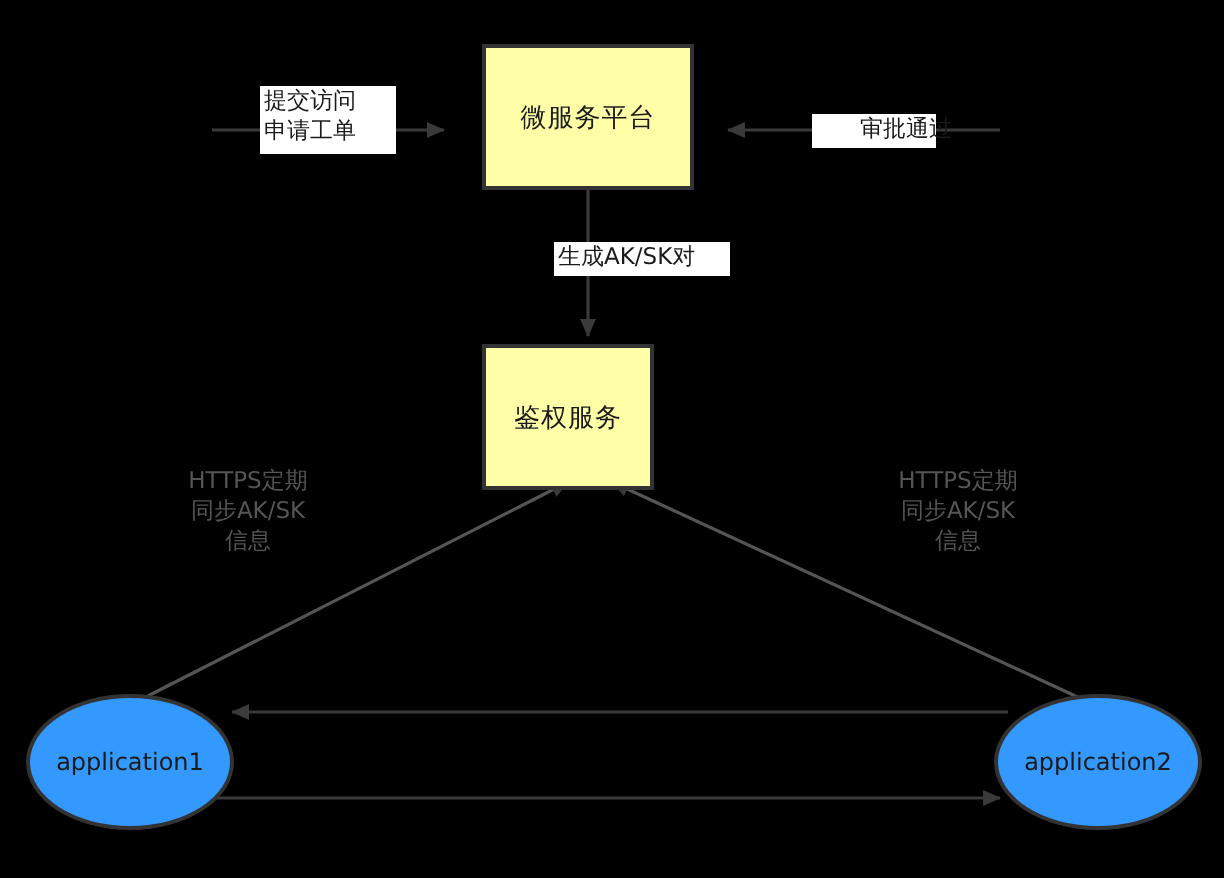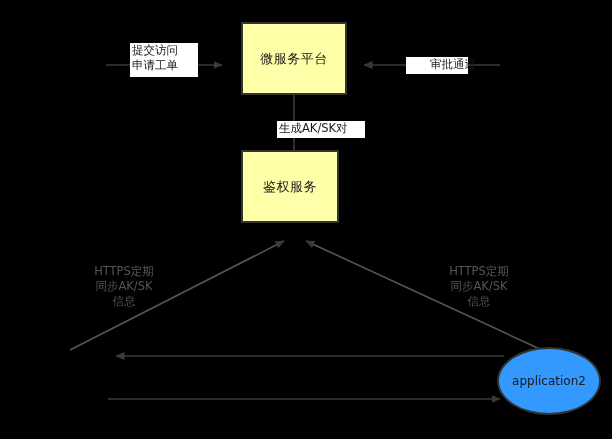--- a/index.html
+++ b/index.html
@@ -58,21 +58,20 @@
     box-sizing: border-box;
   }
   .edge-label-plain {
     position: absolute;
     background: transparent;
     color: #555555;
     font-size: 11.5px;
     line-height: 15px;
     text-align: center;
     white-space: pre;
-    margin-top: 31px;
   }
 </style>
 </head>
 <body>
 
 <div id="canvas">
 
   <svg id="diagram-svg" viewBox="0 0 612 439" xmlns="http://www.w3.org/2000/svg">
     <defs>
       <marker id="arrow-dark" markerWidth="9" markerHeight="8" refX="8.5" refY="4" orient="auto" markerUnits="userSpaceOnUse">
@@ -92,24 +91,27 @@
 
     <line x1="504" y1="356" x2="116" y2="356" stroke="#3a3a3a" stroke-width="1.6" marker-end="url(#arrow-dark)"></line>
 
     <line x1="108" y1="399" x2="500" y2="399" stroke="#3a3a3a" stroke-width="1.6" marker-end="url(#arrow-dark)"></line>
   </svg>
 
   <div class="node-box" style="left:241px; top:22px; width:106px; height:73px;">
     <span>微服务平台</span>
   </div>
 
-  <div class="node-box" style="left:241px; top:150px; width:98px; height:73px;">
+  <div class="node-box" style="left:241px; top:172px; width:86px; height:73px;">
     <span>鉴权服务</span>
   </div>
 
+  <div class="node-ellipse" style="left:13px; top:347px; width:104px; height:68px;">
+    <span>application1</span>
+  </div>
 
   <div class="node-ellipse" style="left:497px; top:347px; width:104px; height:68px;">
     <span>application2</span>
   </div>
 
   <div class="edge-label" style="left:130px; top:43px; width:68px; height:34px;">提交访问
 申请工单</div>
 
   <div class="edge-label" style="left:406px; top:57px; width:62px; height:17px;padding-left:24px;">审批通过</div>
 

